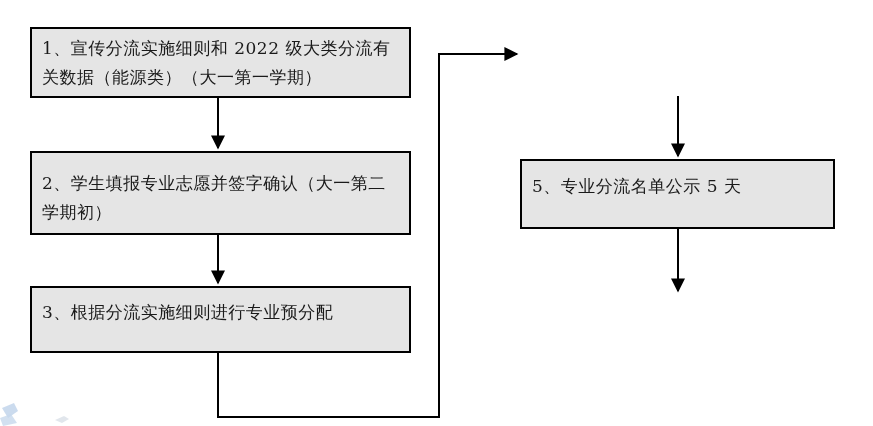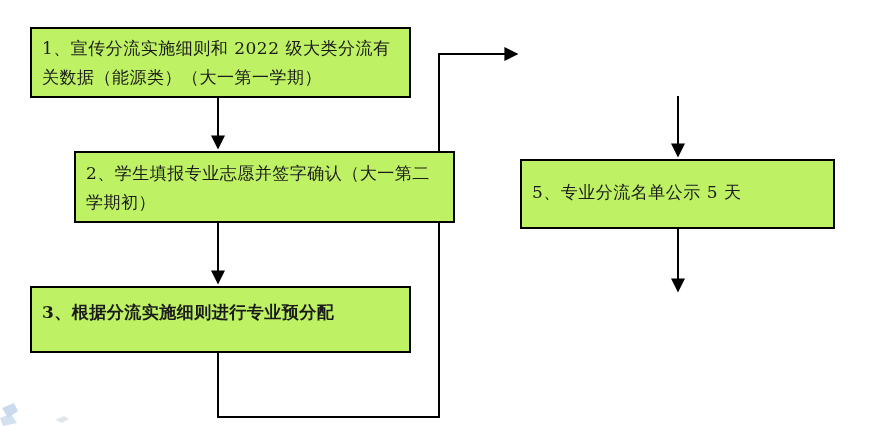--- a/index.html
+++ b/index.html
@@ -19,36 +19,36 @@
     position: absolute;
     left: 0;
     top: 0;
     width: 873px;
     height: 426px;
     pointer-events: none;
   }
   .box {
     position: absolute;
     box-sizing: border-box;
-    background: #bef264;
+    background: #e5e5e5;
     border: 2px solid #000000;
     color: #1a1a1a;
     font-size: 17px;
     line-height: 29px;
     letter-spacing: 0.5px;
     text-align: left;
   }
   .box .txt {
     display: block;
   }
   .b1 { left: 30px;  top: 27px;  width: 381px; height: 71px; padding: 5px 10px; }
-  .b2 { left: 30px;  top: 151px; width: 381px; height: 72px; padding: 6px 10px; margin-left: 44px; }
-  .b3 { left: 30px;  top: 286px; width: 381px; height: 67px; padding: 10px 10px; font-weight: bold; }
+  .b2 { left: 30px;  top: 151px; width: 381px; height: 84px; padding: 16px 10px; }
+  .b3 { left: 30px;  top: 286px; width: 381px; height: 67px; padding: 10px 10px; }
   .b4 { left: 520px; top: 27px;  width: 315px; height: 69px; padding: 11px 10px; }
-  .b5 { left: 520px; top: 159px; width: 315px; height: 70px; padding: 17px 10px; }
+  .b5 { left: 520px; top: 159px; width: 315px; height: 70px; padding: 11px 10px; }
   .b6 { left: 520px; top: 294px; width: 315px; height: 94px; padding: 3px 10px 5px; line-height: 28px; }
   .watermark {
     position: absolute;
     left: 0;
     top: 398px;
     width: 90px;
     height: 28px;
     pointer-events: none;
   }
 </style>

